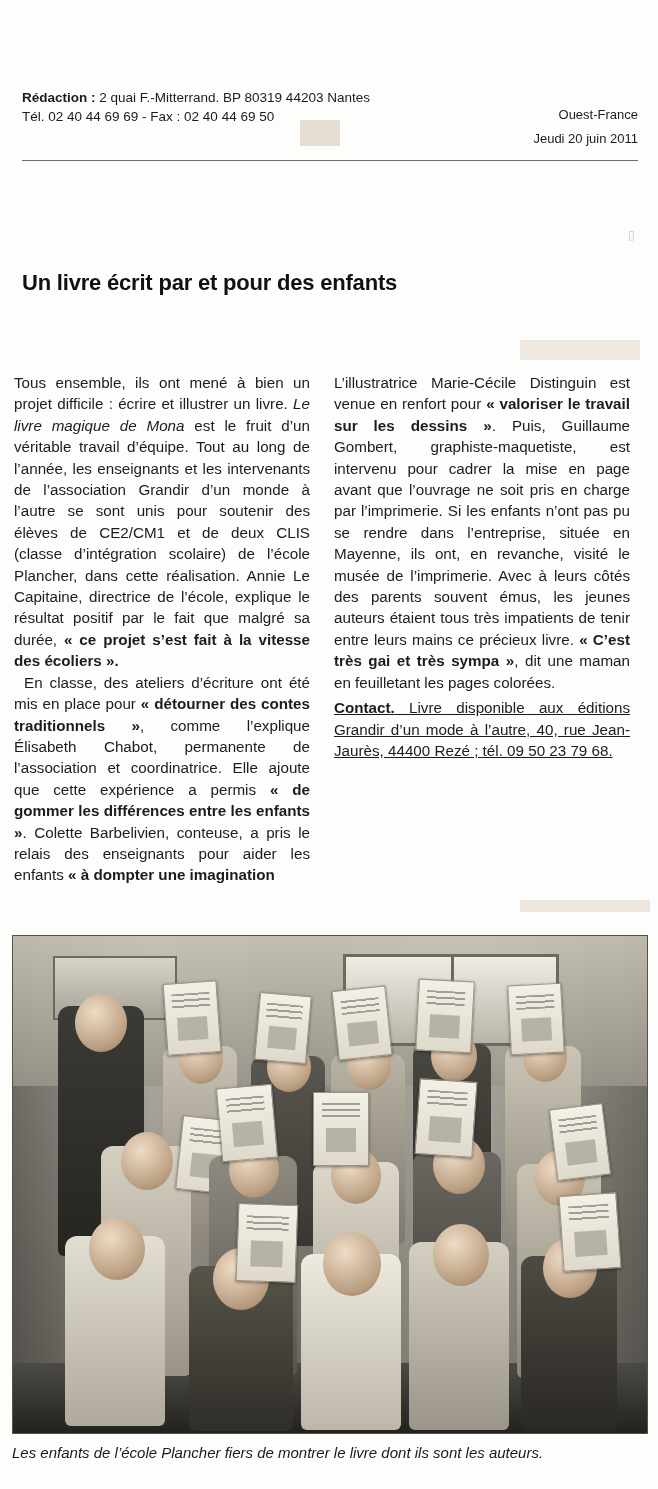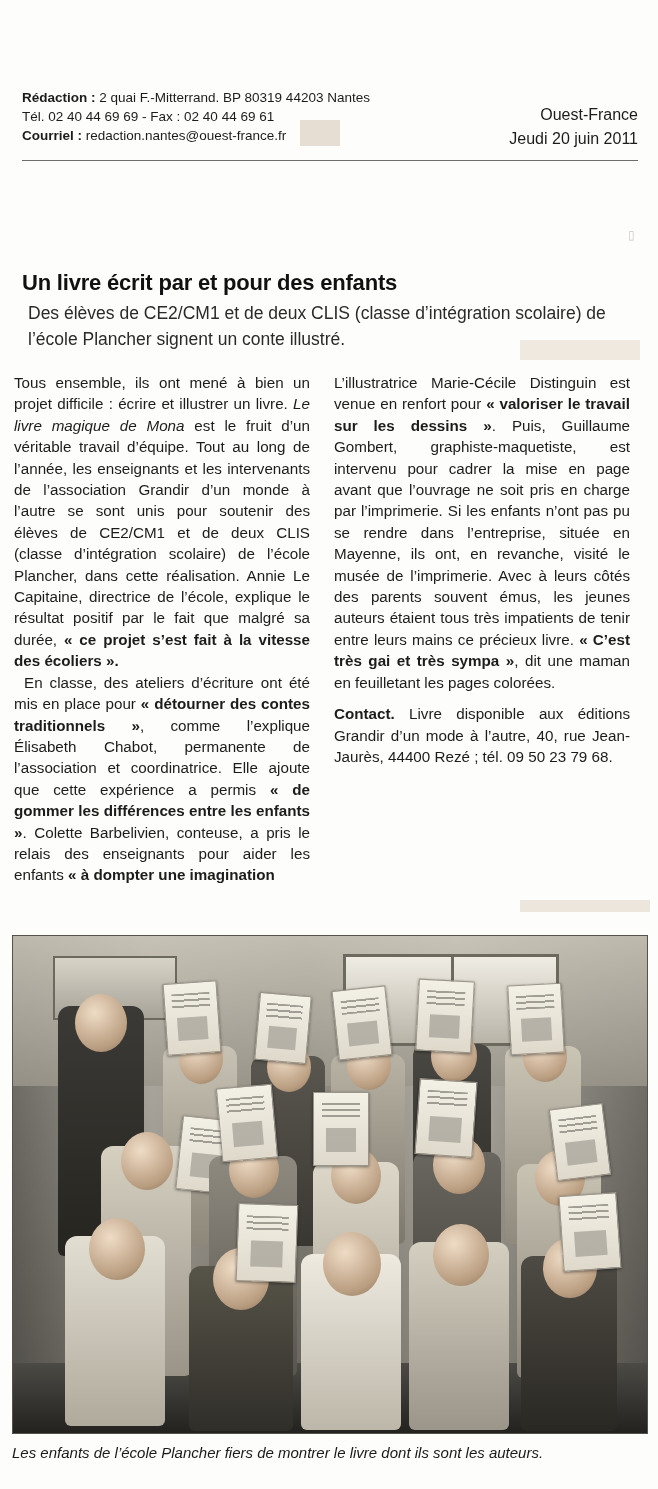--- a/index.html
+++ b/index.html
@@ -33,21 +33,21 @@
     align-items: flex-start;
   }
   .masthead-left {
     font-size: 13.5px;
     line-height: 19px;
     color: #1c1c1c;
   }
   .masthead-left .lbl { font-weight: bold; }
   .masthead-right {
     text-align: right;
-    font-size: 16px;
+    font-size: 13px;
     line-height: 24px;
     color: #1c1c1c;
     padding-top: 15px;
   }
   .rule {
     position: absolute;
     left: 22px;
     top: 160px;
     width: 616px;
     height: 1px;
@@ -201,51 +201,47 @@
   <div class="ghost" style="left:300px; top:120px; width:40px; height:26px; background:#e6ded2;"></div>
   <div class="ghost" style="left:628px; top:228px;">▯</div>
   <div class="ghost" style="left:520px; top:340px; width:120px; height:20px; background:#efe9df;"></div>
   <div class="ghost" style="left:520px; top:900px; width:130px; height:12px; background:#ece6dc;"></div>
 
   <div class="masthead">
     <div class="masthead-left">
       <div>
         <span class="lbl">Rédaction :</span><span> 2 quai F.-Mitterrand. BP 80319 44203 Nantes</span>
       </div>
-      <div>Tél. 02 40 44 69 69 - Fax : 02 40 44 69 61</div>
-      <div>
-        <span class="lbl">Courriel :</span><span> redaction.nantes@ouest-france.fr</span>
-      </div>
+      <div>Tél. 02 40 44 69 69 - Fax : 02 40 44 69 50</div>
     </div>
     <div class="masthead-right">
       <div>Ouest-France</div>
       <div>Jeudi 20 juin 2011</div>
     </div>
   </div>
 
   <div class="rule"></div>
 
   <h1 class="headline">Un livre écrit par et pour des enfants</h1>
-  <div class="standfirst">Des élèves de CE2/CM1 et de deux CLIS (classe d’intégration scolaire) de l’école Plancher signent un conte illustré.</div>
 
   <div class="columns">
     <div class="col">
       <p>
         <span>Tous ensemble, ils ont mené à bien un projet difficile : écrire et illustrer un livre. </span><span class="i">Le livre magique de Mona</span><span> est le fruit d’un véritable travail d’équipe. Tout au long de l’année, les enseignants et les intervenants de l’association Grandir d’un monde à l’autre se sont unis pour soutenir des élèves de CE2/CM1 et de deux CLIS (classe d’intégration scolaire) de l’école Plancher, dans cette réalisation. Annie Le Capitaine, directrice de l’école, explique le résultat positif par le fait que malgré sa durée, </span><span class="b">« ce projet s’est fait à la vitesse des écoliers ».</span>
       </p>
       <p>
         <span>En classe, des ateliers d’écriture ont été mis en place pour </span><span class="b">« détourner des contes traditionnels »</span><span>, comme l’explique Élisabeth Chabot, permanente de l’association et coordinatrice. Elle ajoute que cette expérience a permis </span><span class="b">« de gommer les différences entre les enfants »</span><span>. Colette Barbelivien, conteuse, a pris le relais des enseignants pour aider les enfants </span><span class="b">« à dompter une imagination</span>
       </p>
     </div>
 
     <div class="col">
       <p>
         <span>L’illustratrice Marie-Cécile Distinguin est venue en renfort pour </span><span class="b">« valoriser le travail sur les dessins »</span><span>. Puis, Guillaume Gombert, graphiste-maquetiste, est intervenu pour cadrer la mise en page avant que l’ouvrage ne soit pris en charge par l’imprimerie. Si les enfants n’ont pas pu se rendre dans l’entreprise, située en Mayenne, ils ont, en revanche, visité le musée de l’imprimerie. Avec à leurs côtés des parents souvent émus, les jeunes auteurs étaient tous très impatients de tenir entre leurs mains ce précieux livre. </span><span class="b">« C’est très gai et très sympa »</span><span>, dit une maman en feuilletant les pages colorées.</span>
       </p>
-      <p style="margin-top:10px; text-indent:0;">
+      <p style="margin-top:4px; text-indent:0;text-decoration:underline;">
         <span class="b">Contact.</span><span> Livre disponible aux éditions Grandir d’un mode à l’autre, 40, rue Jean-Jaurès, 44400 Rezé ; tél. 09 50 23 79 68.</span>
       </p>
     </div>
   </div>
 
   <div class="photo">
     <div class="ph-bg"></div>
     <div class="ph-wall"></div>
     <div class="ph-win"></div>
     <div class="ph-win2"></div>

